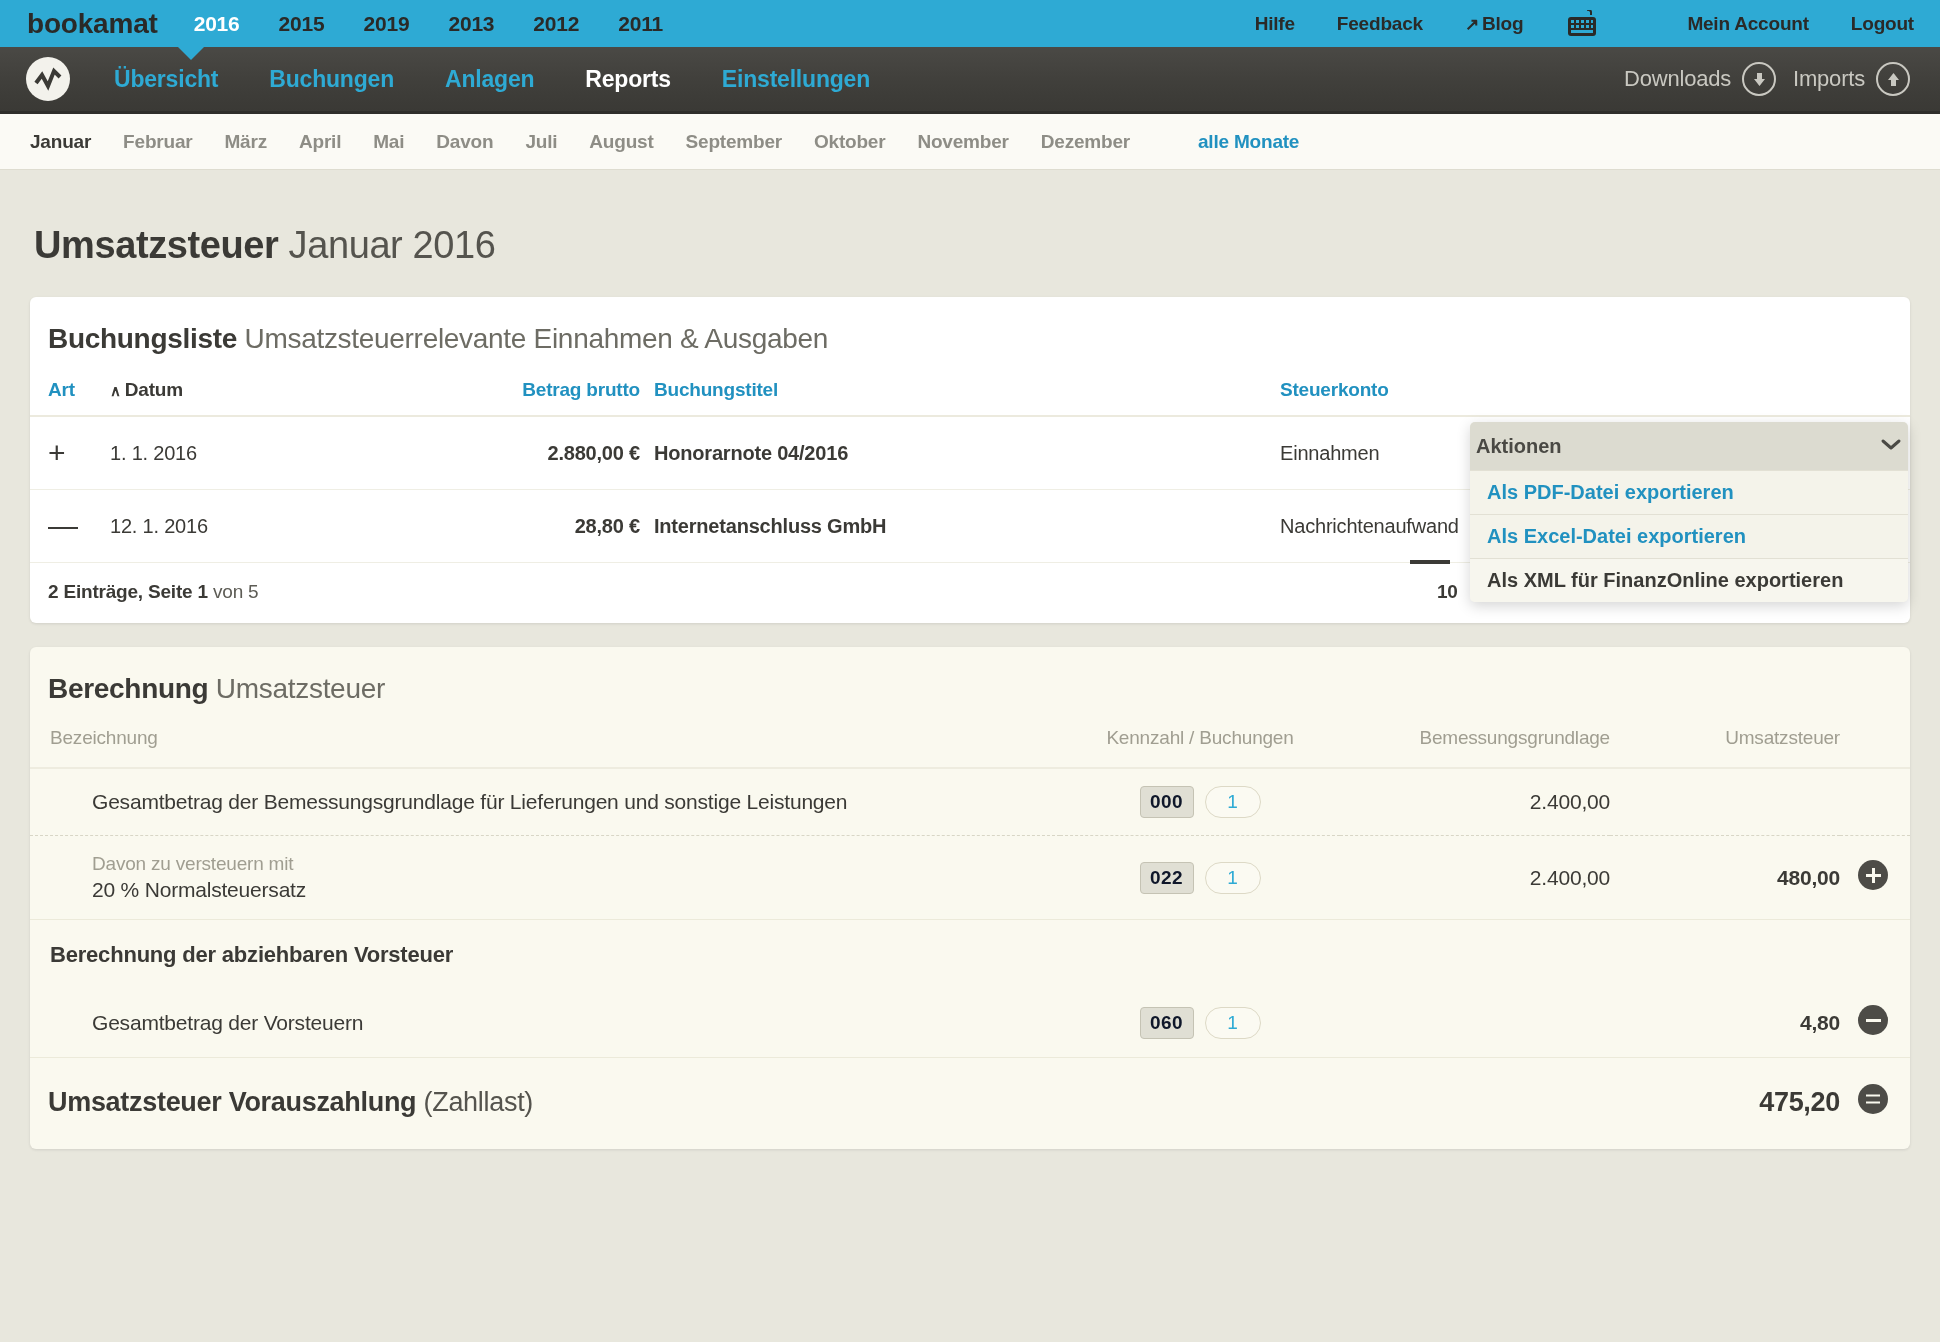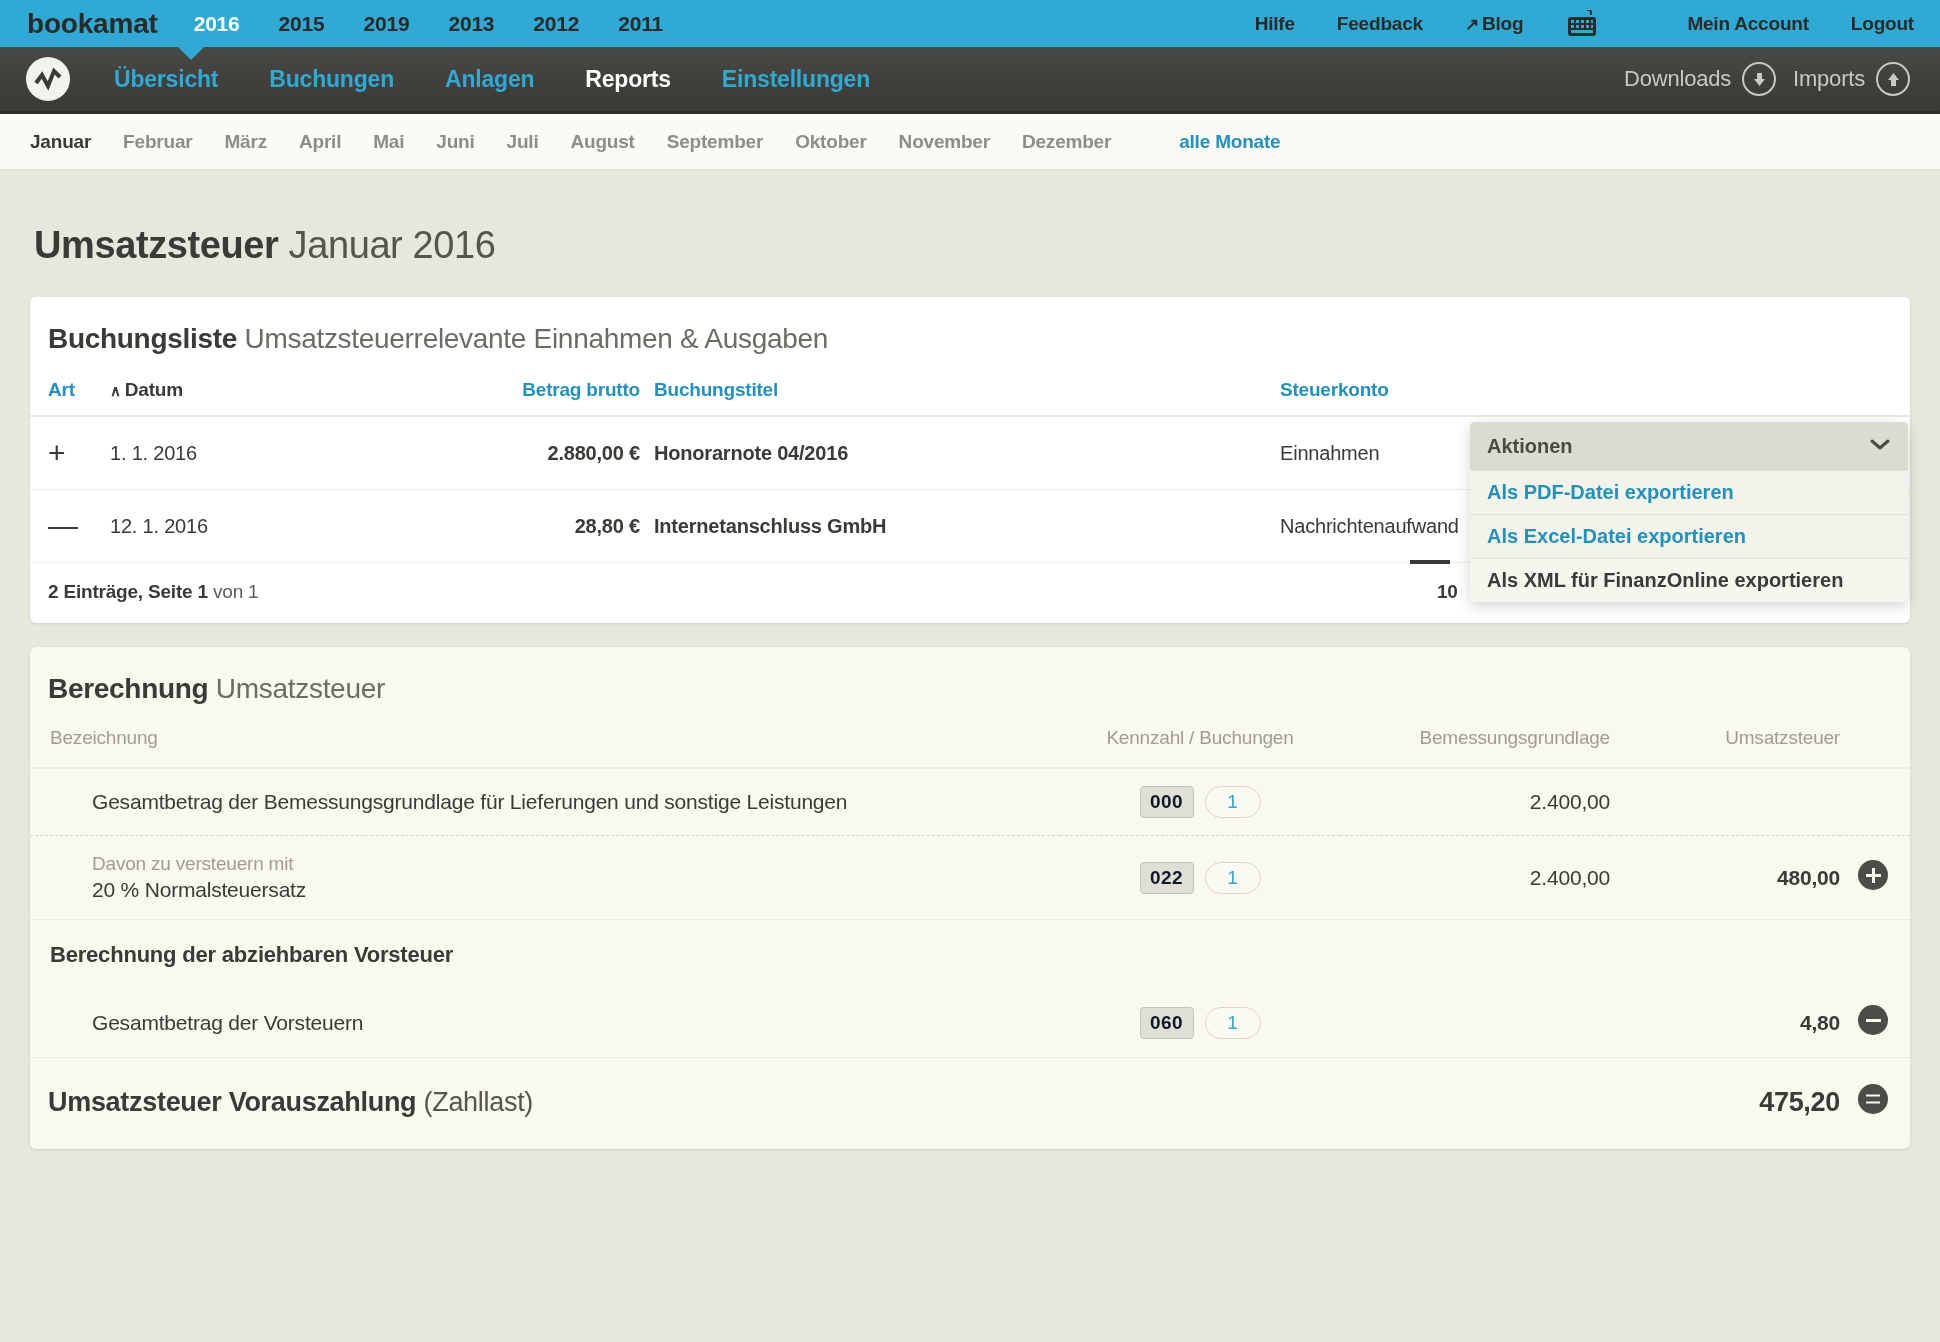--- a/index.html
+++ b/index.html
@@ -113,21 +113,21 @@
 
   
   .aktionen {
     position: absolute; top: 252px; right: 32px; width: 438px;
     background: #f4f3ea; border-radius: 5px;
     box-shadow: 0 4px 14px rgba(0,0,0,.17);
     z-index: 40; overflow: hidden;
   }
   .aktionen-head {
     height: 48px; display: flex; align-items: center;
-    padding: 0 17px; background: #dcdbd0;
+    padding: 0 6px; background: #dcdbd0;
     font-size: 20px; font-weight: bold; color: #4a4944;
     cursor: pointer;
   }
   .aktionen-head .chev { margin-left: auto; font-size: 17px; color:#4a4944; }
   .aktionen-item {
     height: 44px; display: flex; align-items: center;
     padding: 0 17px; font-size: 20px; font-weight: bold;
     color: #2191c0; border-top: 1px solid #e2e0d4; cursor: pointer;
     background: #f4f3ea;
   }
@@ -341,21 +341,21 @@
     </div>
   </div>
 </div>
 
 <div class="monthbar">
   <div class="month active">Januar</div>
   <div class="month">Februar</div>
   <div class="month">März</div>
   <div class="month">April</div>
   <div class="month">Mai</div>
-  <div class="month">Juni</div>
+  <div class="month">Davon</div>
   <div class="month">Juli</div>
   <div class="month">August</div>
   <div class="month">September</div>
   <div class="month">Oktober</div>
   <div class="month">November</div>
   <div class="month">Dezember</div>
   <div class="month all">alle Monate</div>
 </div>
 
 <div class="page">
@@ -413,21 +413,21 @@
           <td class="c-acct">Nachrichtenaufwand</td>
           <td class="c-pos">1–2</td>
           <td class="c-go"><span class="go-btn">›</span></td>
         </tr>
       </tbody>
     </table>
 
     <div class="tfoot">
       <div class="active-underline"></div>
       <div class="info">
-        <b>2 Einträge, Seite 1</b><span> von 1</span>
+        <b>2 Einträge, Seite 1</b><span> von 5</span>
       </div>
       <div class="pager">
         <div class="pg active">10</div>
         <div class="pg">25</div>
         <div class="pg">50</div>
         <div class="pg">100</div>
         <div class="pg-label">Einträge pro Seite anzeigen</div>
       </div>
     </div>
   </div>

